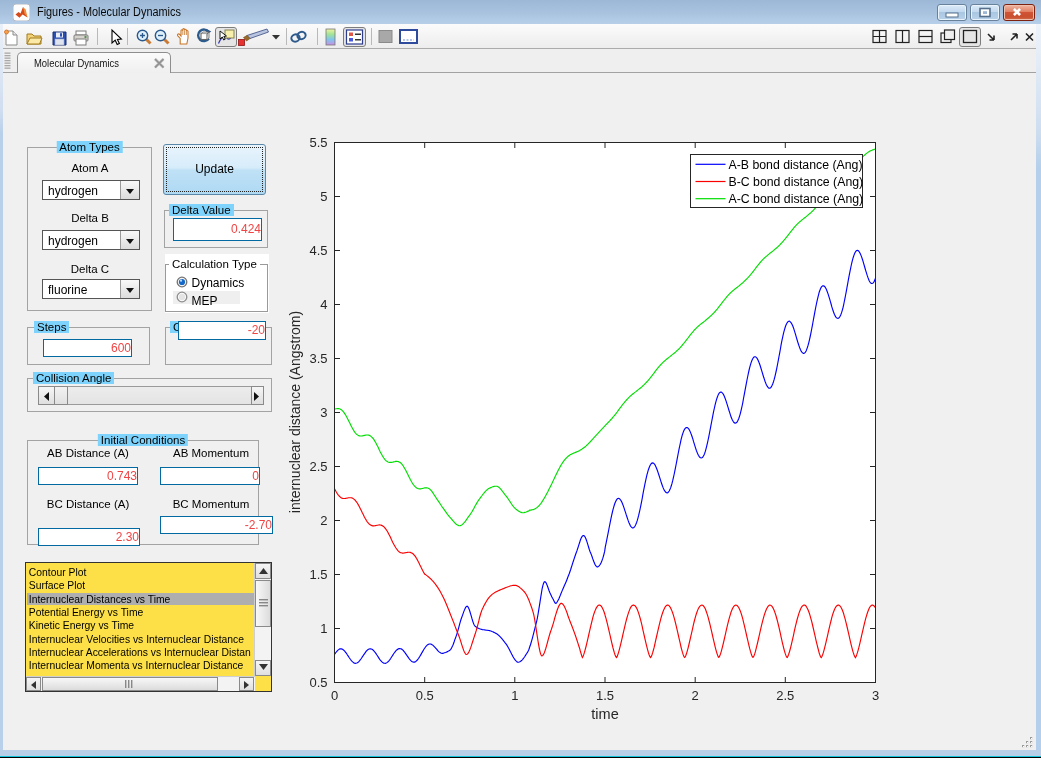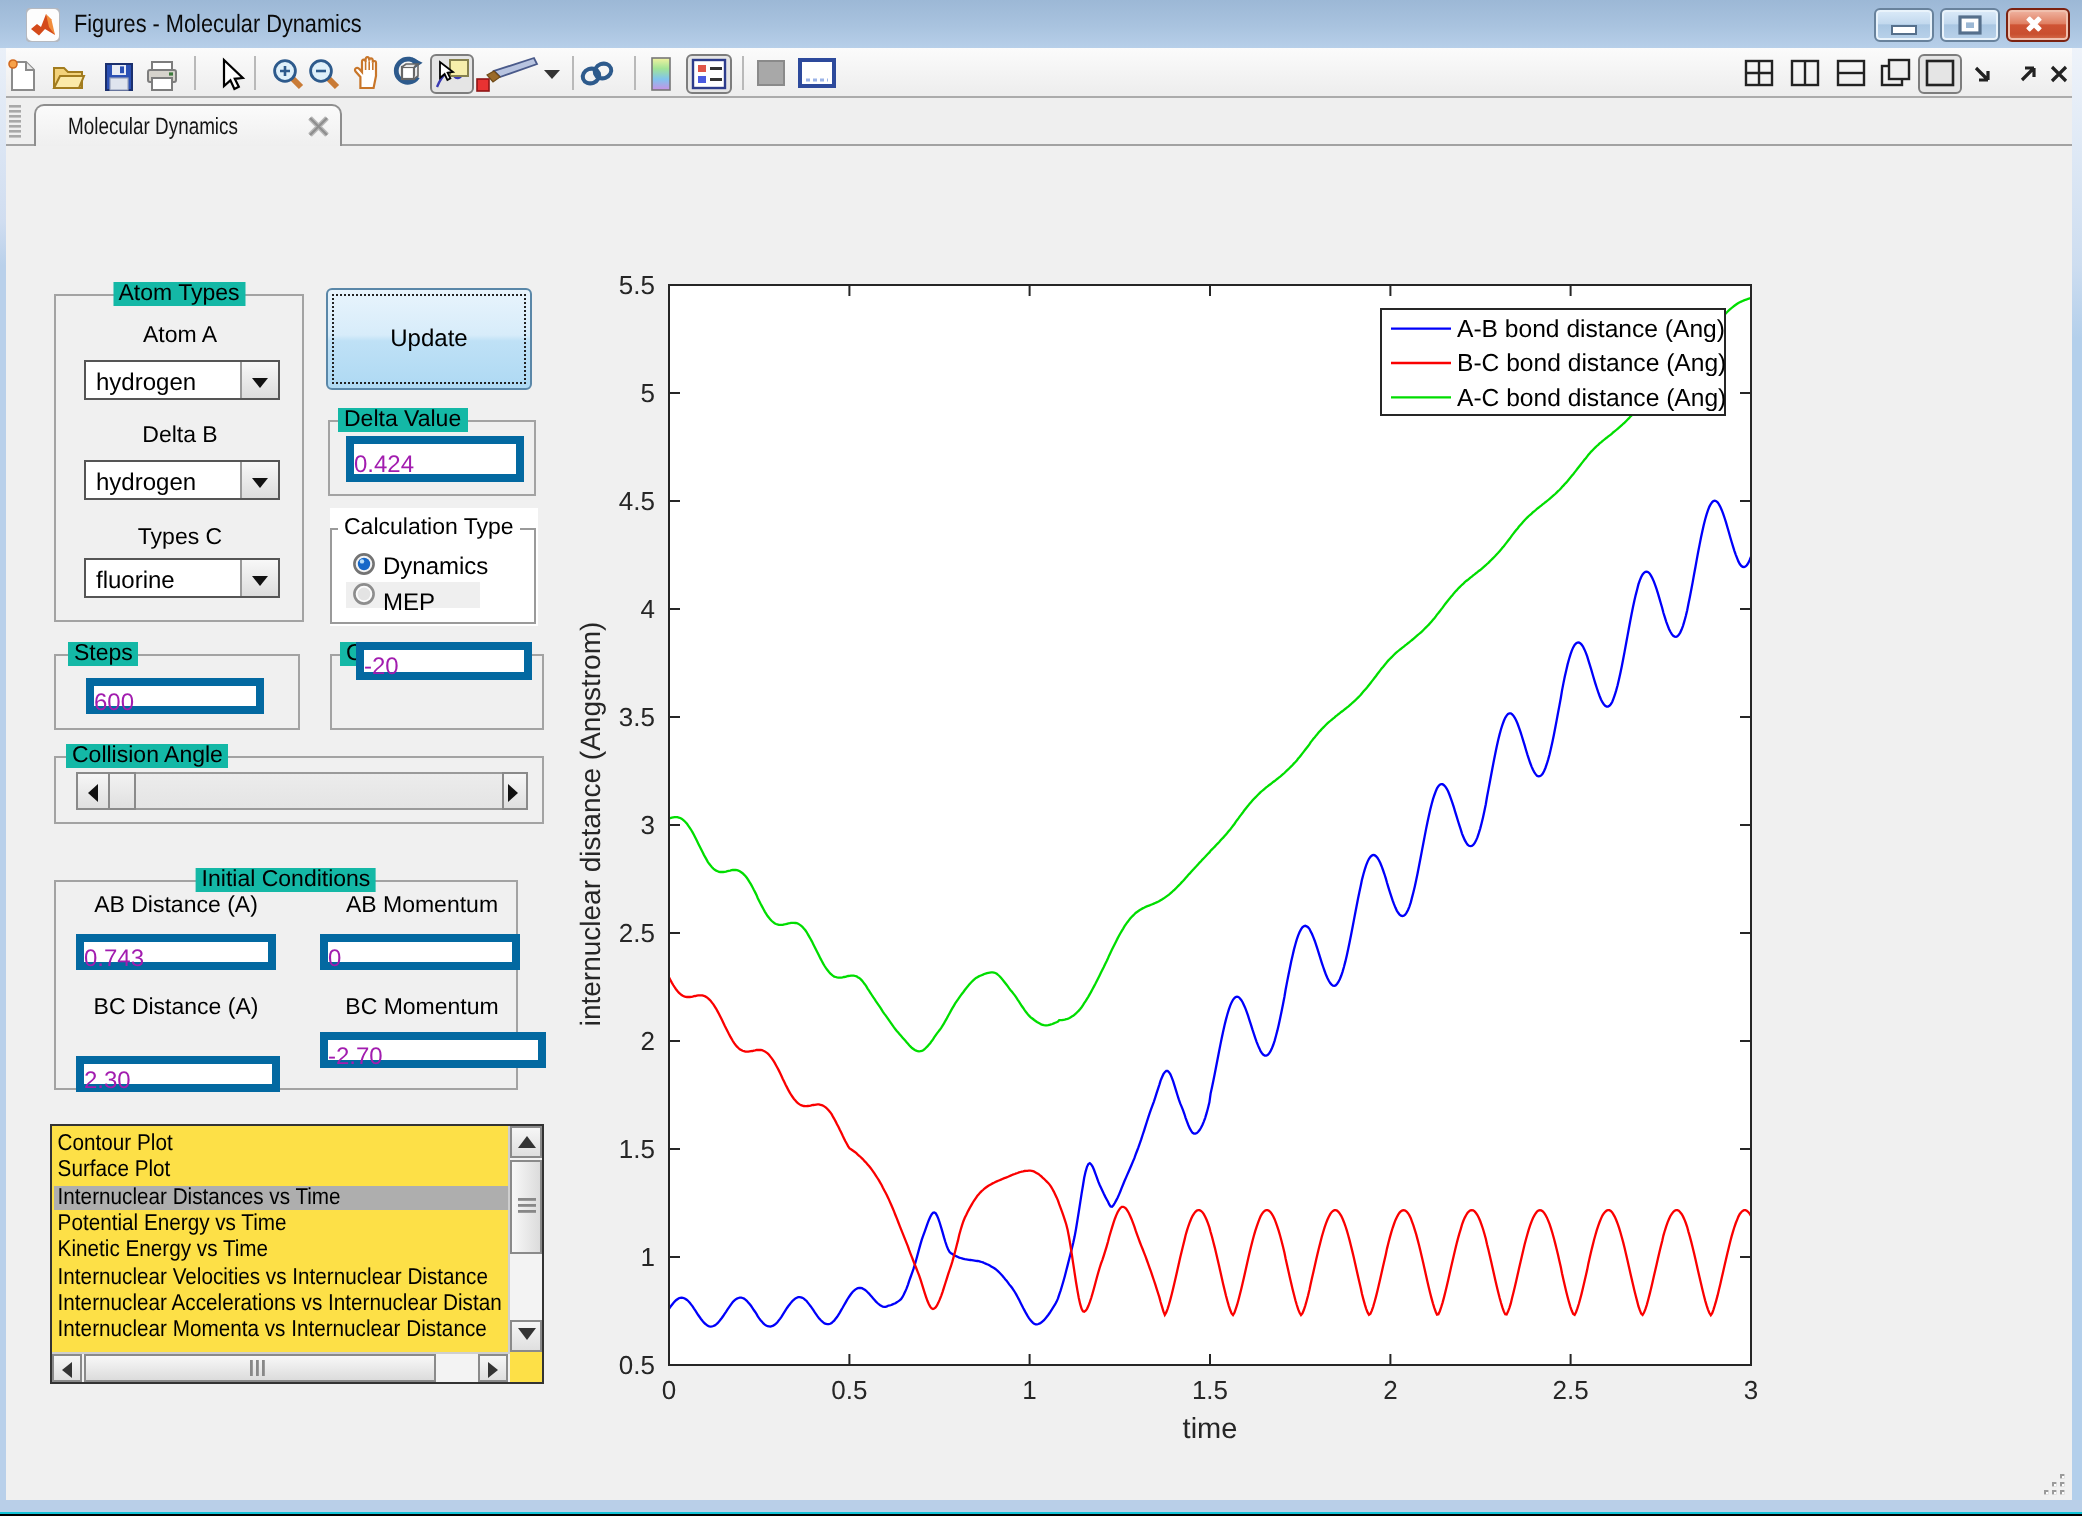--- a/index.html
+++ b/index.html
@@ -19,23 +19,23 @@
 #tab { left:17px; top:51.5px; width:154px; height:21.5px; background:linear-gradient(#fbfbfb,#efefef); border:1px solid #8e8e8e; border-bottom:none; border-radius:5px 5px 0 0; z-index:3; }
 #tab span { position:absolute; left:16px; top:3.5px; font-size:11.8px; color:#141414; transform:scaleX(0.80); transform-origin:0 0; white-space:nowrap; }
 #canvas { left:2px; top:72.5px; width:1034px; height:677px; background:#f0f0f0; }
 #brd-l { left:0; top:24px; width:2.5px; height:726px; background:linear-gradient(#eaf0f8,#d0ddf0 12%,#b9d0ea 15%,#b9d0ea); }
 #brd-r { left:1035.7px; top:24px; width:5.3px; height:726px; background:linear-gradient(#eef3fa,#cdddf0 15%,#b3cfeb 20%,#b3cfeb); }
 #brd-b1 { left:0; top:749.5px; width:1041px; height:6.2px; background:#b9cfe8; }
 #brd-b2 { left:0; top:755.6px; width:1041px; height:1.5px; background:#12c2d6; }
 #brd-b3 { left:0; top:757px; width:1041px; height:1px; background:#000; }
 
 .grp { position:absolute; border:1px solid #a3a3a3; }
-.grptitle { position:absolute; top:-7px; font-size:11.5px; color:#000; background:#14b8a6; padding:0 3px; white-space:nowrap; }
+.grptitle { position:absolute; top:-7px; font-size:11.5px; color:#000; background:#7dd3fc; padding:0 3px; white-space:nowrap; }
 .lbl { position:absolute; font-size:11.5px; color:#000; text-align:center; white-space:nowrap; }
-.edit { position:absolute; background:#fff; border:4px solid #0369a1; font-size:12px; color:#a21caf; text-align:left; font-family:"Liberation Sans",sans-serif; }
+.edit { position:absolute; background:#fff; border:1px solid #0369a1; font-size:12px; color:#ef4444; text-align:right; font-family:"Liberation Sans",sans-serif; }
 .combo { position:absolute; background:#fff; border:1px solid #555; height:20px; }
 .combo .txt { position:absolute; left:5px; top:3px; font-size:12px; color:#000; }
 .combo .btn { position:absolute; right:0; top:0; width:19px; height:100%; background:linear-gradient(#f8f8f8,#dcdcdc); border-left:1px solid #9a9a9a; }
 .combo .btn:after { content:""; position:absolute; left:5px; top:8px; border-left:4.5px solid transparent; border-right:4.5px solid transparent; border-top:5px solid #111; }
 .sbtn { position:absolute; background:linear-gradient(#f6f6f6,#dfdfdf); border:1px solid #8a8a8a; }
 </style>
 </head>
 <body>
 <div class="abs" id="titlebar"></div>
 <svg class="abs" style="left:13px;top:4px" width="17" height="17" viewBox="0 0 17 17">
@@ -224,21 +224,21 @@
 <div class="lbl" style="left:62px;top:162px;width:56px">Atom A</div>
 <div class="combo" style="left:42px;top:180px;width:98px">
     <span class="txt">hydrogen</span>
     <span class="btn"></span>
   </div>
 <div class="lbl" style="left:62px;top:212px;width:56px">Delta B</div>
 <div class="combo" style="left:42px;top:230px;width:98px">
     <span class="txt">hydrogen</span>
     <span class="btn"></span>
   </div>
-<div class="lbl" style="left:62px;top:263px;width:56px">Types C</div>
+<div class="lbl" style="left:62px;top:263px;width:56px">Delta C</div>
 <div class="combo" style="left:42px;top:279px;width:98px">
     <span class="txt">fluorine</span>
     <span class="btn"></span>
   </div>
 
 <div class="abs" style="left:163px;top:144px;width:103px;height:51px;border:1.5px solid #5a87a8;border-radius:3px;background:linear-gradient(#e8f4fc,#d7ecfa 46%,#bfe1f6 52%,#aed9f3)">
   <div style="position:absolute;left:2px;top:2px;right:2px;bottom:2px;border:1.5px dotted #222"></div>
   <div style="position:absolute;width:100%;text-align:center;top:17px;font-size:12px;color:#000">Update</div>
 </div>
 

